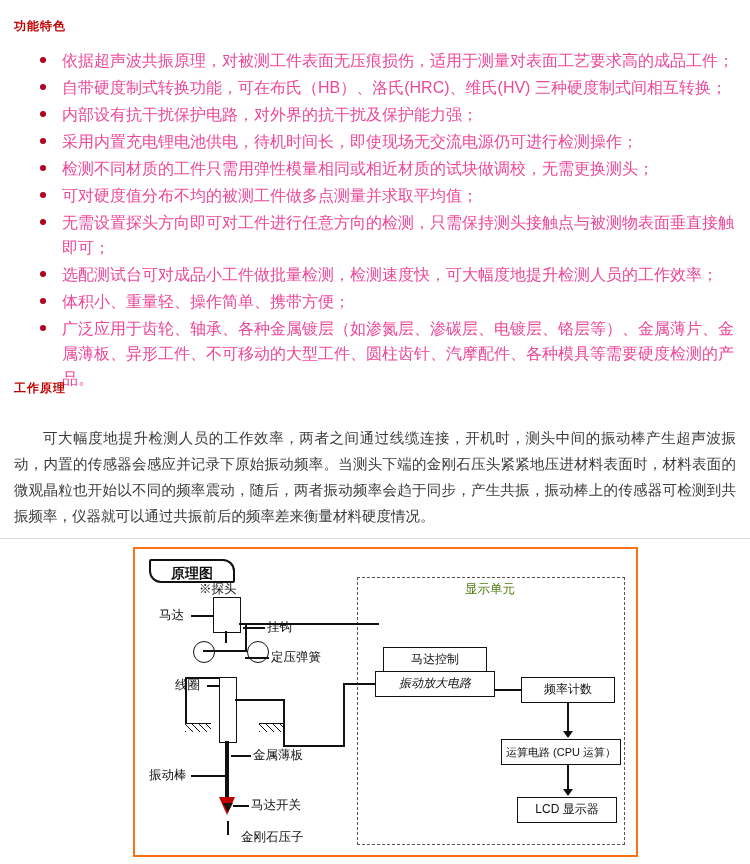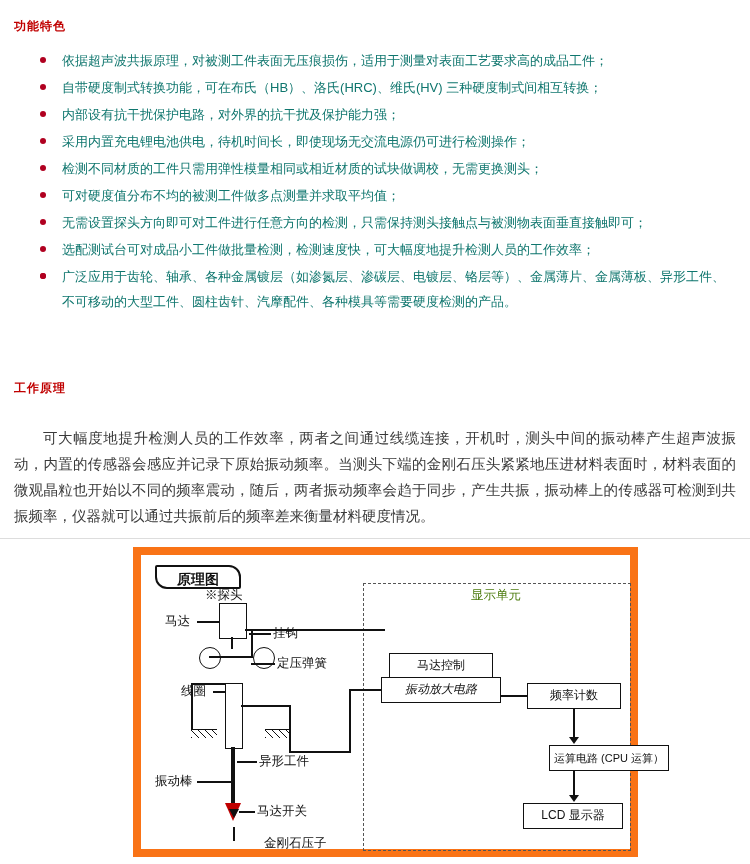--- a/index.html
+++ b/index.html
@@ -41,23 +41,23 @@
     left: 14px;
     top: 48px;
     width: 722px;
     margin: 0;
     padding: 0;
     list-style: none;
   }
   .feature-item {
     position: relative;
     padding-left: 48px;
-    font-size: 13px;
+    font-size: 16px;
     line-height: 25px;
-    color: #0f766e;
+    color: #ec4899;
     margin-bottom: 2px;
   }
   .feature-item .bullet {
     position: absolute;
     left: 26px;
     top: 9px;
     width: 6px;
     height: 6px;
     border-radius: 50%;
     background: #b00020;
@@ -91,21 +91,21 @@
     height: 326px;
     border-top: 1px solid #dddddd;
     background: #ffffff;
   }
   .diagram-box {
     position: absolute;
     left: 133px;
     top: 8px;
     width: 505px;
     height: 310px;
-    border: 8px solid #f97316;
+    border: 2px solid #f97316;
     background: #ffffff;
     box-sizing: border-box;
   }
   .diagram-title {
     position: absolute;
     left: 14px;
     top: 10px;
     width: 86px;
     height: 24px;
     border: 2px solid #111;
@@ -142,38 +142,38 @@
     text-align: center;
     box-sizing: border-box;
     line-height: 1.1;
     display: flex;
     align-items: center;
     justify-content: center;
   }
   #blk-motor-ctrl { left: 248px; top: 62px;  width: 104px; height: 26px; margin-top: 36px; }
   #blk-amp        { left: 240px; top: 122px; width: 120px; height: 26px; font-style: italic; }
   #blk-freq       { left: 386px; top: 128px; width: 94px;  height: 26px; }
-  #blk-cpu        { left: 366px; top: 190px; width: 120px; height: 26px; font-size: 11px; margin-left: 42px;}
+  #blk-cpu        { left: 366px; top: 190px; width: 120px; height: 26px; font-size: 11px;}
   #blk-lcd        { left: 382px; top: 248px; width: 100px; height: 26px; }
 
   .lbl {
     position: absolute;
     font-size: 12.5px;
     color: #111;
     white-space: nowrap;
   }
   #lbl-motor   { left: 24px;  top: 58px; }
   #lbl-probe   { left: 64px;  top: 32px; }
   #lbl-hook    { left: 132px; top: 70px; }
   #lbl-spring  { left: 136px; top: 100px; }
   #lbl-coil    { left: 40px;  top: 128px; }
   #lbl-piezo   { left: 118px; top: 198px; }
   #lbl-rod     { left: 14px;  top: 218px; }
   #lbl-switch  { left: 116px; top: 248px; }
-  #lbl-diamond { left: 106px; top: 280px; margin-left: 17px; }
+  #lbl-diamond { left: 106px; top: 280px; }
 
   .ln { position: absolute; background: #111; }
   .sq-probe {
     position: absolute;
     left: 78px; top: 48px; width: 26px; height: 34px;
     border: 1.6px solid #111; background: #fff;
   }
   .rod-body {
     position: absolute;
     left: 84px; top: 128px; width: 16px; height: 64px;
@@ -264,20 +264,21 @@
     <li class="feature-item">
       <span class="bullet"></span>
       <span>无需设置探头方向即可对工件进行任意方向的检测，只需保持测头接触点与被测物表面垂直接触即可；</span>
     </li>
     <li class="feature-item">
       <span class="bullet"></span>
       <span>选配测试台可对成品小工件做批量检测，检测速度快，可大幅度地提升检测人员的工作效率；</span>
     </li>
     <li class="feature-item">
       <span class="bullet"></span>
+      <span>体积小、重量轻、操作简单、携带方便；</span>
     </li>
     <li class="feature-item">
       <span class="bullet"></span>
       <span>广泛应用于齿轮、轴承、各种金属镀层（如渗氮层、渗碳层、电镀层、铬层等）、金属薄片、金属薄板、异形工件、不可移动的大型工件、圆柱齿针、汽摩配件、各种模具等需要硬度检测的产品。</span>
     </li>
   </ul>
 
   <h2 class="section-heading" id="principle-heading">工作原理</h2>
 
   <p id="principle-body">可大幅度地提升检测人员的工作效率，两者之间通过线缆连接，开机时，测头中间的振动棒产生超声波振动，内置的传感器会感应并记录下原始振动频率。当测头下端的金刚石压头紧紧地压进材料表面时，材料表面的微观晶粒也开始以不同的频率震动，随后，两者振动频率会趋于同步，产生共振，振动棒上的传感器可检测到共振频率，仪器就可以通过共振前后的频率差来衡量材料硬度情况。</p>
@@ -330,21 +331,21 @@
 
       <div class="lbl" id="lbl-hook">挂钩</div>
       <div class="ln" style="left:108px; top:78px; width:22px; height:1.6px;"></div>
 
       <div class="lbl" id="lbl-spring">定压弹簧</div>
       <div class="ln" style="left:110px; top:108px; width:24px; height:1.6px;"></div>
 
       <div class="lbl" id="lbl-coil">线圈</div>
       <div class="ln" style="left:72px; top:136px; width:12px; height:1.6px;"></div>
 
-      <div class="lbl" id="lbl-piezo">异形工件</div>
+      <div class="lbl" id="lbl-piezo">金属薄板</div>
       <div class="ln" style="left:96px; top:206px; width:20px; height:1.6px;"></div>
 
       <div class="lbl" id="lbl-rod">振动棒</div>
       <div class="ln" style="left:56px; top:226px; width:34px; height:1.6px;"></div>
 
       <div class="lbl" id="lbl-switch">马达开关</div>
       <div class="ln" style="left:98px; top:256px; width:16px; height:1.6px;"></div>
 
       <div class="lbl" id="lbl-diamond">金刚石压子</div>
       <div class="ln" style="left:92px; top:272px; width:2px; height:14px;"></div>

